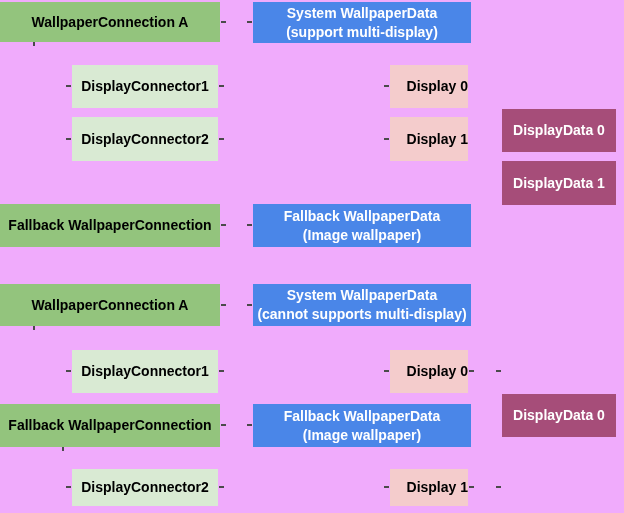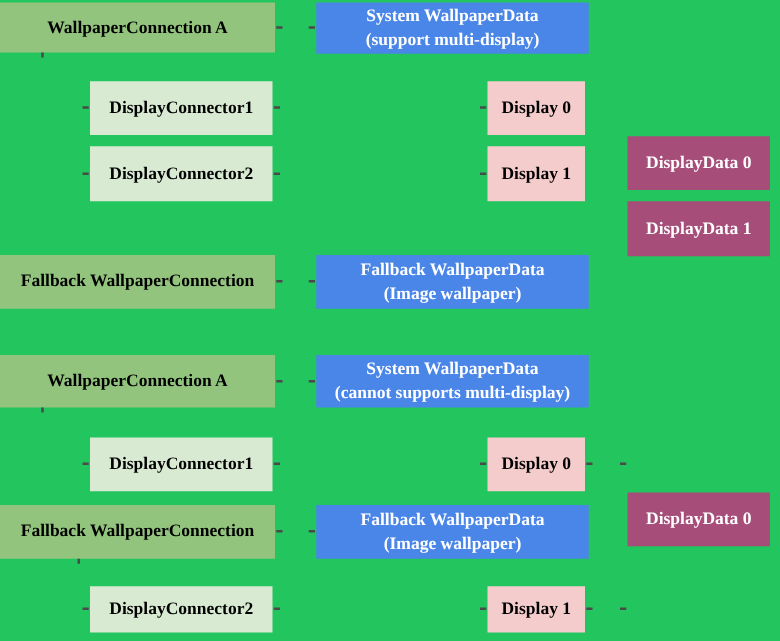--- a/index.html
+++ b/index.html
@@ -3,41 +3,41 @@
 <meta charset="utf-8">
 <style>
   html, body {
     margin: 0;
     padding: 0;
   }
   .canvas {
     position: relative;
     width: 624px;
     height: 513px;
-    background: #22c55e;
+    background: #f0abfc;
     overflow: hidden;
-    font-family: Liberation Serif, serif;
+    font-family: Liberation Sans, sans-serif;
   }
   .box {
     position: absolute;
     display: flex;
     flex-direction: column;
     align-items: center;
     justify-content: center;
     text-align: center;
     font-weight: 700;
     font-size: 14px;
     line-height: 19px;
     white-space: nowrap;
     box-sizing: border-box;
   }
   .green      { background: #93C47D; color: #000000; }
   .lightgreen { background: #D9EAD3; color: #000000; }
   .blue       { background: #4A86E8; color: #FFFFFF; }
-  .pink       { background: #F4CCCC; color: #000000; }
+  .pink       { background: #F4CCCC; color: #000000; align-items: flex-end; }
   .magenta    { background: #A64D79; color: #FFFFFF; margin-top: 44px; }
   .nub {
     position: absolute;
     background: #4a4a4a;
   }
   .nub.h { width: 5px; height: 2px; }
   .nub.v { width: 2px; height: 4px; }
 </style>
 </head>
 <body>

